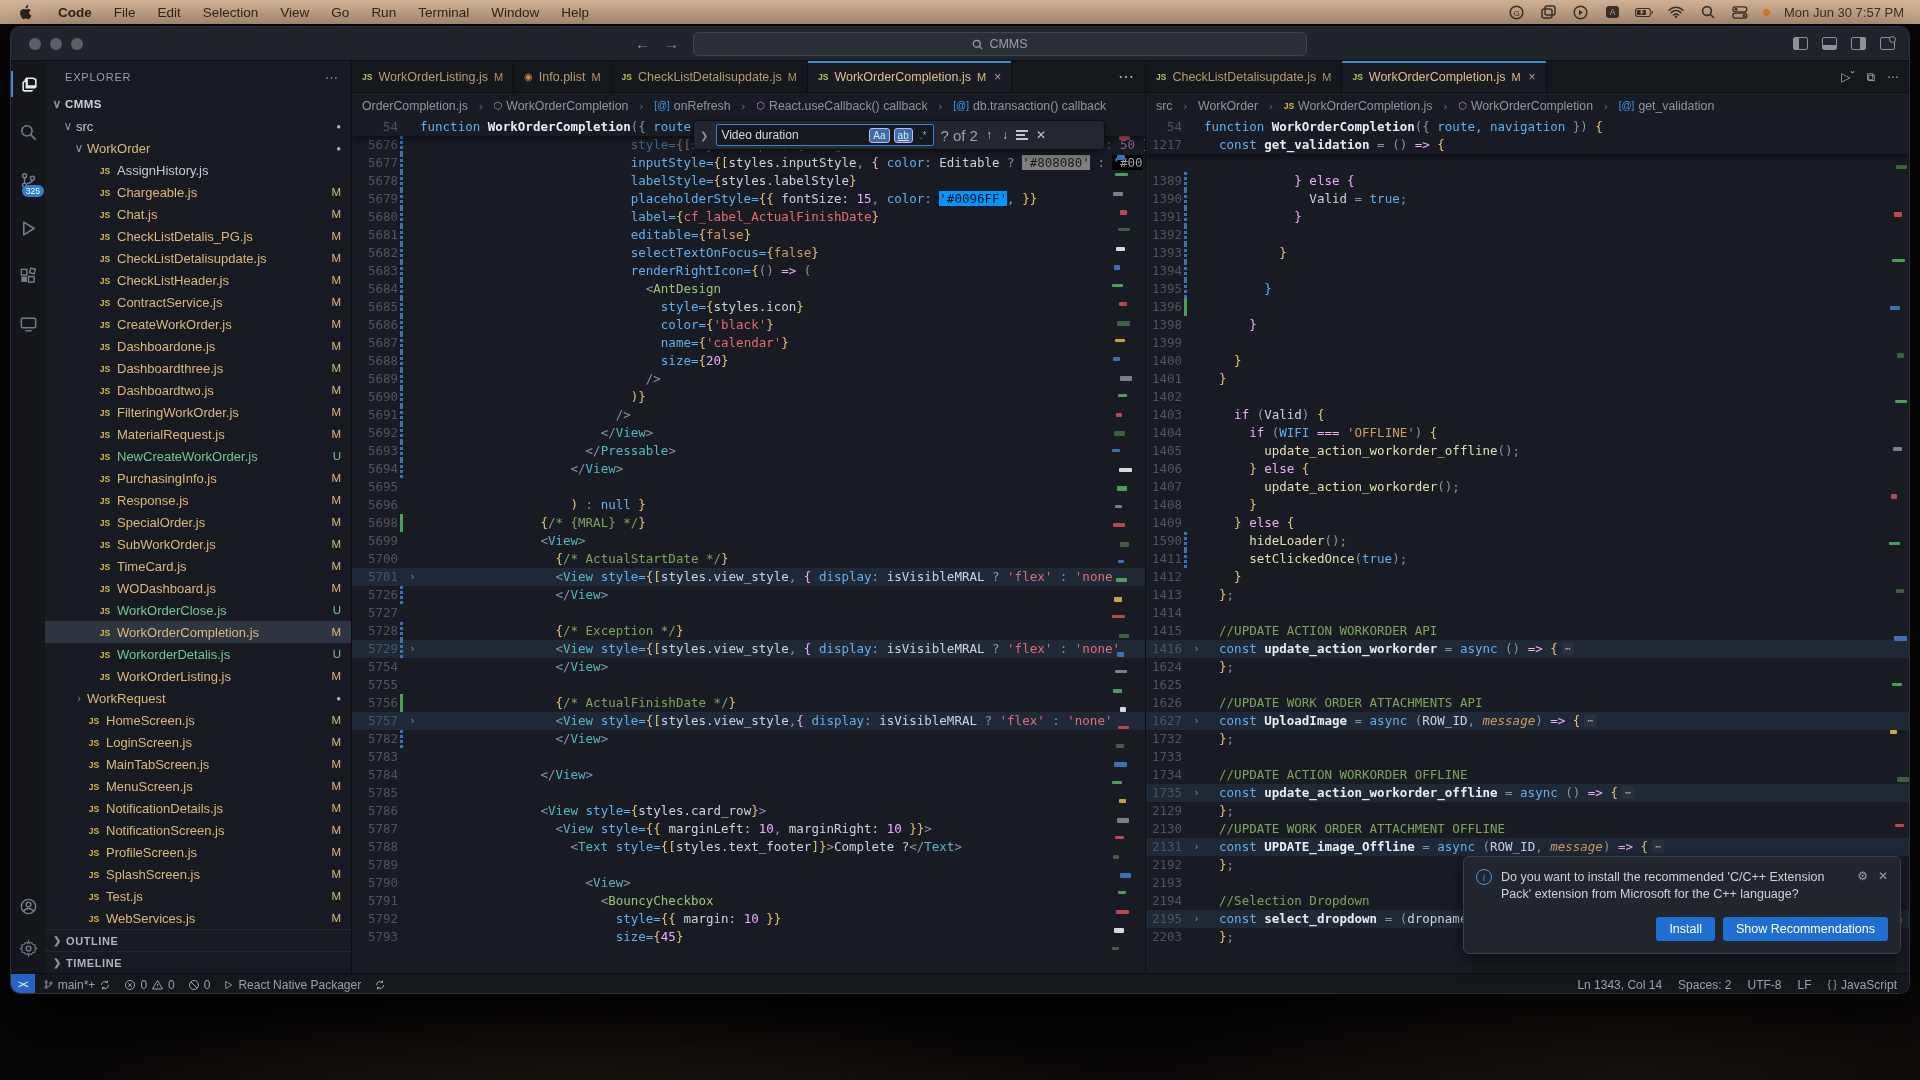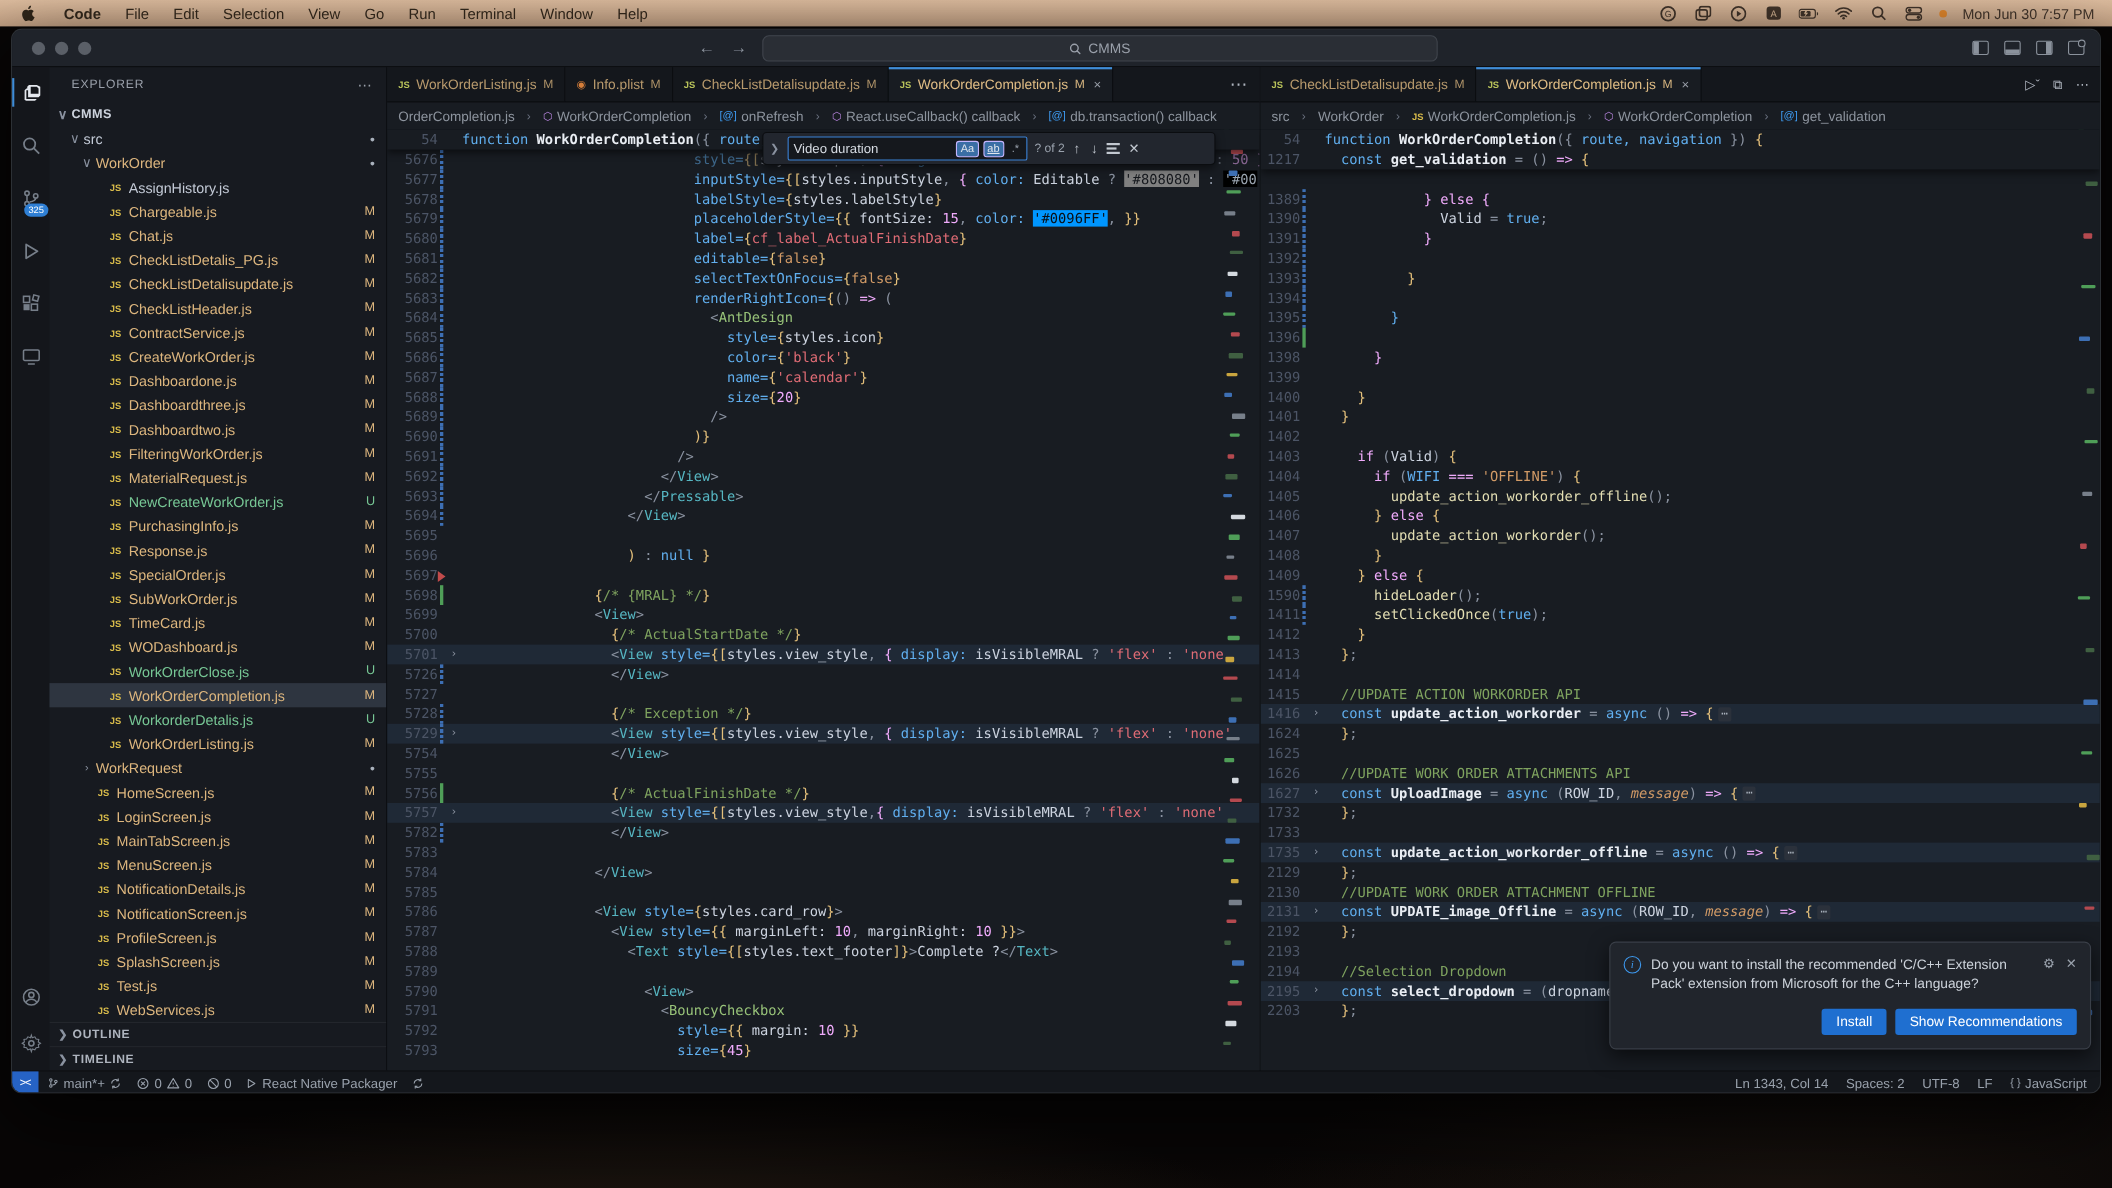--- a/index.html
+++ b/index.html
@@ -110,21 +110,21 @@
   .mmk{position:absolute;border-radius:1px}
   
   .findwidget{position:absolute;left:341px;top:2px;width:412px;height:30px;background:#22262e;border:1px solid #0b0d10;
     border-radius:4px;box-shadow:0 3px 8px rgba(0,0,0,.5);display:flex;align-items:center;z-index:20;padding:0 6px 0 4px;gap:6px}
   .fw-chev{color:#8a92a0;font-size:10px;padding:0 2px}
   .fw-input{flex:0 0 218px;height:22px;background:#15181d;border:1px solid #3b82d6;border-radius:2px;display:flex;align-items:center;color:#d6dbe2;font-size:12px;padding:0 4px;gap:4px}
   .fw-input .q{flex:1;white-space:nowrap;overflow:hidden}
   .fw-tog{font-size:10px;border-radius:3px;padding:1px 3px;color:#dfe5ec}
   .fw-tog.on{background:#3a6ea5;border:1px solid #c4b5fd}
   .fw-tog.off{color:#9aa2ad}
-  .fw-count{font-size:11px;color:#9aa2ad;white-space:nowrap}
+  .fw-count{font-size:15px;color:#9aa2ad;white-space:nowrap}
   .fw-btn{color:#c2c8d0;font-size:12px;padding:0 2px}
   .fw-sel{display:inline-block;width:12px;height:10px;border-top:2px solid #c2c8d0;border-bottom:2px solid #c2c8d0;position:relative}
   .fw-sel::before{content:"";position:absolute;top:2px;left:0;right:3px;border-top:2px solid #c2c8d0}
   
   .toast{position:absolute;right:8px;bottom:39px;width:438px;height:98px;background:#21252c;border:1px solid #3a3f48;border-radius:6px;
     box-shadow:0 6px 18px rgba(0,0,0,.6);z-index:30;padding:12px 12px 10px 12px}
   .toast-row{display:flex;gap:9px}
   .toast-info{width:16px;height:16px;border-radius:50%;border:1.6px solid #3e9af0;color:#3e9af0;font-size:10px;display:flex;align-items:center;justify-content:center;flex:0 0 auto;font-style:italic;font-family:"Liberation Serif",serif}
   .toast-msg{font-size:12.5px;color:#ccd2da;line-height:17px;flex:1}
   .toast-ics{display:flex;gap:10px;color:#9aa2ad;font-size:12px;flex:0 0 auto}
@@ -716,26 +716,20 @@
                   <span class="foldc"></span>
                   <span class="codetxt"></span>
                 </div>
                 <div class="line">
                   <span class="num">5696</span>
                   <span class="gmark"></span>
                   <span class="foldc"></span>
                   <span class="codetxt"><span class="i">                    </span><span class="y">) </span><span class="p">: </span><span class="k">null</span><span class="y"> }</span></span>
                 </div>
                 <div class="line">
-                  <span class="num">5697</span>
-                  <span class="gmark del"></span>
-                  <span class="foldc"></span>
-                  <span class="codetxt"></span>
-                </div>
-                <div class="line">
                   <span class="num">5698</span>
                   <span class="gmark add"></span>
                   <span class="foldc"></span>
                   <span class="codetxt"><span class="i">                </span><span class="y">{</span><span class="c">/* {MRAL} */</span><span class="y">}</span></span>
                 </div>
                 <div class="line">
                   <span class="num">5699</span>
                   <span class="gmark"></span>
                   <span class="foldc"></span>
                   <span class="codetxt"><span class="i">                </span><span class="p">&lt;</span><span class="t">View</span><span class="p">&gt;</span></span>
@@ -1182,20 +1176,26 @@
                   <span class="gmark"></span>
                   <span class="foldc"></span>
                   <span class="codetxt"><span class="i">  </span><span class="y">}</span><span class="p">;</span></span>
                 </div>
                 <div class="line">
                   <span class="num">1733</span>
                   <span class="gmark"></span>
                   <span class="foldc"></span>
                   <span class="codetxt"></span>
                 </div>
+                <div class="line">
+                  <span class="num">1734</span>
+                  <span class="gmark"></span>
+                  <span class="foldc"></span>
+                  <span class="codetxt"><span class="i">  </span><span class="c">//UPDATE ACTION WORKORDER OFFLINE</span></span>
+                </div>
                 <div class="line hl">
                   <span class="num">1735</span>
                   <span class="gmark"></span>
                   <span class="foldc">›</span>
                   <span class="codetxt"><span class="i">  </span><span class="k">const </span><span class="W">update_action_workorder_offline</span><span class="p"> = </span><span class="k">async </span><span class="p">() </span><span class="m">=&gt; </span><span class="y">{</span><span class="fb">⋯</span></span>
                 </div>
                 <div class="line">
                   <span class="num">2129</span>
                   <span class="gmark"></span>
                   <span class="foldc"></span>

